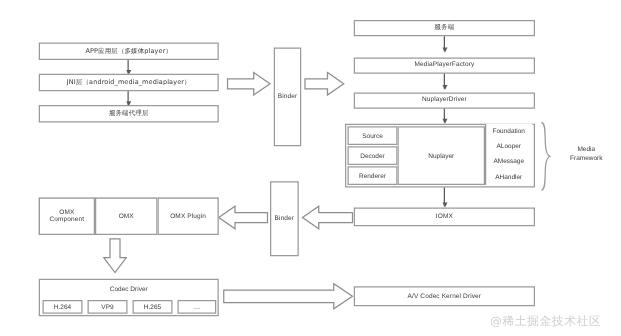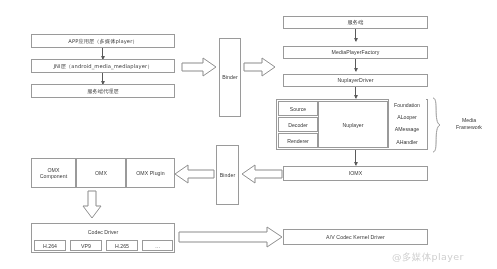--- a/index.html
+++ b/index.html
@@ -199,15 +199,15 @@
   <div class="sub-cell" style="left:142px; top:240px; width:31px; height:11px;">…</div>
 
   <div class="blockarrow" style="left:178px; top:226px;">
     <svg width="105" height="22" viewBox="0 0 105 22">
       <path d="M1 6 L89 6 L89 1 L104 11 L89 21 L89 16 L1 16 Z" fill="#ffffff" stroke="#8d8d8d" stroke-width="1"></path>
     </svg>
   </div>
 
   <div class="box" style="left:283px; top:229px; width:145px; height:16px;">A/V Codec Kernel Driver</div>
 
-  <div class="watermark" style="left:392px; top:251px;">@多媒体player</div>
+  <div class="watermark" style="left:392px; top:251px;">@稀土掘金技术社区</div>
 
 </div>
 
 </body></html>

